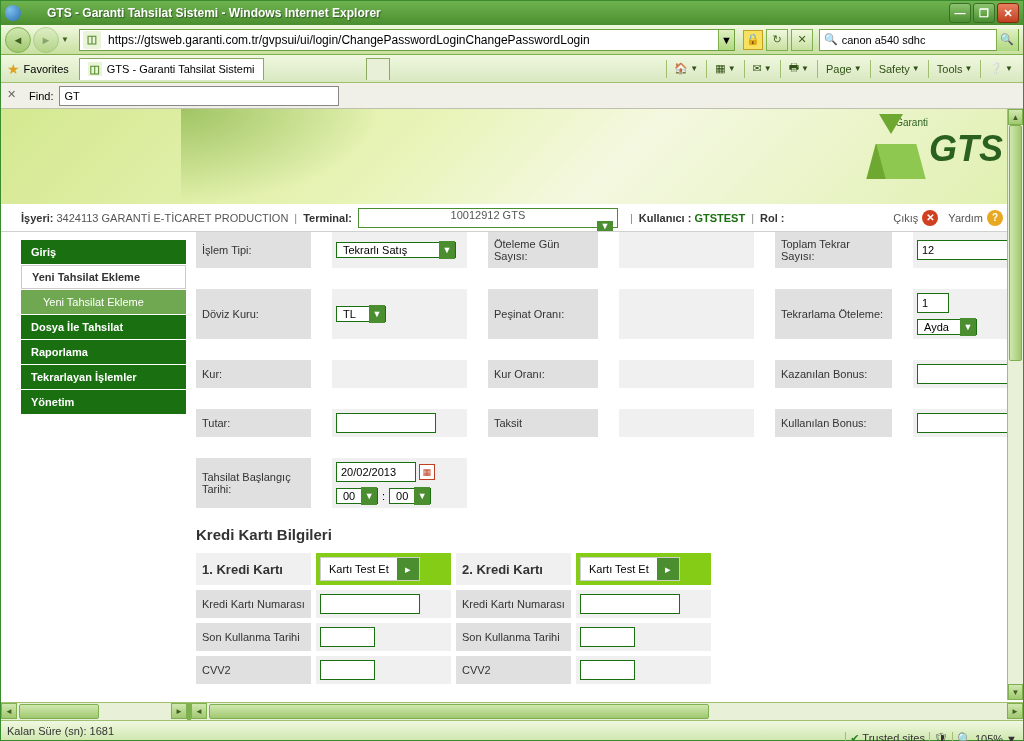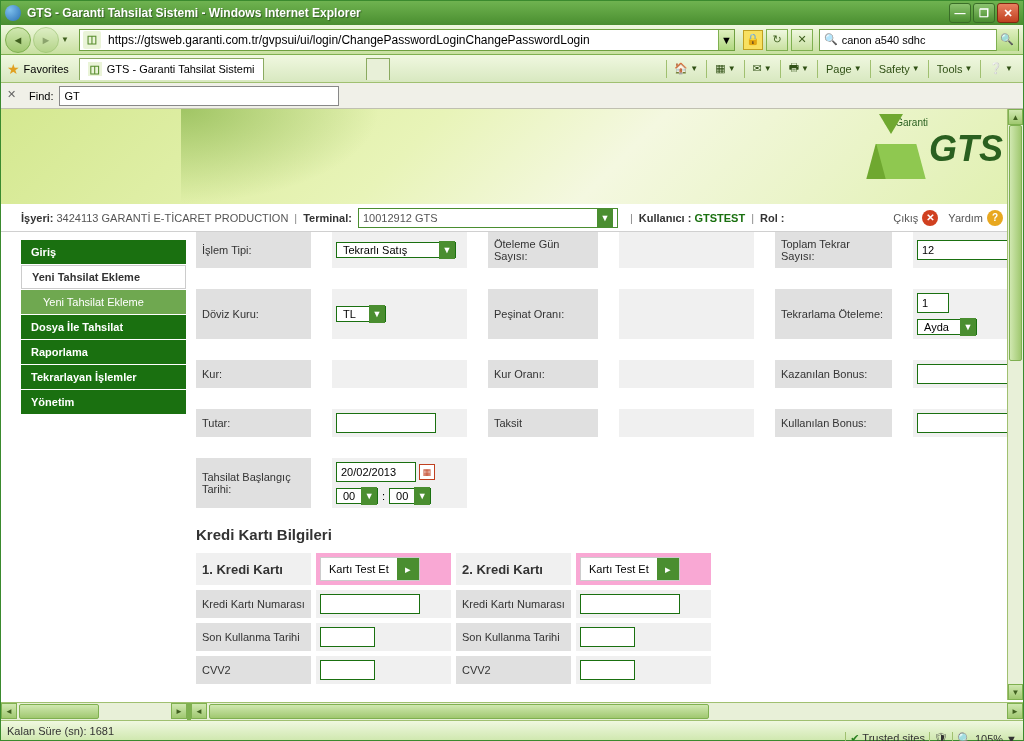--- a/index.html
+++ b/index.html
@@ -2,21 +2,21 @@
 <html><head>
 <meta charset="utf-8">
 <style>
 * { box-sizing: border-box; margin: 0; padding: 0; font-family: Tahoma, Arial, sans-serif; font-size: 11px; }
 body { background: #e8f0d8; overflow: hidden; }
 
 
 .window { width: 1024px; height: 741px; background: #fff; display: flex; flex-direction: column; border: 1px solid #3a8a2e; }
 .titlebar { height: 24px; background: linear-gradient(#6fb350, #4a8e30); display: flex; align-items: center; padding: 0 4px; color: #fff; }
 .ie-icon { width: 16px; height: 16px; background: radial-gradient(circle at 30% 30%, #7ec0ee, #2a6fb3); border-radius: 50%; margin-right: 6px; }
-.title-text { flex: 1; font-weight: bold; font-size: 12px; text-shadow: 1px 1px 1px rgba(0,0,0,.4); }
+.title-text { flex: 1; font-weight: bold; font-size: 12px; text-shadow: 1px 1px 1px rgba(0,0,0,.4); margin-left: 20px; }
 .winbtn { width: 22px; height: 20px; margin-left: 2px; background: linear-gradient(#8bc36e, #4a8e30); border: 1px solid #3a6e28; border-radius: 3px; display: flex; align-items: center; justify-content: center; color: #fff; font-weight: bold; cursor: pointer; }
 .winbtn.close { background: linear-gradient(#e88060, #c04020); border-color: #802810; }
 
 .navbar { height: 30px; background: linear-gradient(#f0f8e0, #c8e0a0); display: flex; align-items: center; padding: 0 4px; border-bottom: 1px solid #7fb050; }
 .navbtn { width: 26px; height: 26px; border-radius: 50%; background: linear-gradient(#d0e8b0, #a0c870); border: 1px solid #7fb050; margin-right: 2px; display: flex; align-items: center; justify-content: center; color: #406020; cursor: pointer; }
 .navbtn.disabled { opacity: .5; }
 .addr-wrap { flex: 1; display: flex; align-items: center; margin: 0 6px; border: 1px solid #6fa040; background: #fff; height: 22px; }
 .addr-icon { width: 18px; height: 18px; margin: 0 3px; display: inline-flex; align-items: center; justify-content: center; background: #eaf4d8; border-radius: 2px; color:#5a8e30;font-weight:bold; }
 .addr { flex: 1; border: none; outline: none; padding: 0 4px; font-size: 12px; }
 .addr-drop { width: 16px; height: 20px; background: linear-gradient(#e0f0c0,#b0d880); border-left: 1px solid #7fb050; display: flex; align-items: center; justify-content: center; cursor: pointer; }
@@ -52,21 +52,21 @@
 .logo-box::before { content:''; position:absolute; width:40px; height:35px; background:#6fa830; bottom:0; left:10px; transform: skewX(-15deg); }
 .logo-box::after { content:''; position:absolute; width:40px; height:35px; background:#8fc850; bottom:0; right:0; transform: skewX(15deg); }
 .logo-arrow { position:absolute; top:-5px; left:18px; width:0; height:0; border-left:12px solid transparent; border-right:12px solid transparent; border-top:20px solid #6fa830; }
 .logo-text { font-size: 36px; font-weight: bold; color: #2a6020; font-style: italic; line-height:1; }
 .logo-sub { font-size: 10px; color: #2a6020; position:absolute; right:95px; top:8px;}
 .logo-sub::before{content:"◆ "; color:#6fa830;}
 
 .infobar { height: 28px; background: #fff; display: flex; align-items: center; padding: 0 20px; border-bottom: 1px solid #d0d0d0; font-size: 11px; color: #555; }
 .infobar .sep { margin: 0 6px; color: #888; }
 .infobar b { color: #333; }
-.terminal-sel { width: 260px; height: 20px; border: 1px solid #4a8e30; margin: 0 6px; display: flex; align-items: center; padding: 0 4px; }
+.terminal-sel { width: 260px; height: 20px; border: 1px solid #4a8e30; margin: 0 6px; display: flex; align-items: center; padding: 0 4px; flex-direction: column; }
 .terminal-sel .dd { width: 16px; height: 18px; background: #4a8e30; color: #fff; margin-left: auto; display:flex;align-items:center;justify-content:center; font-size:9px; }
 .info-right { margin-left: auto; display: flex; align-items: center; gap: 10px; }
 .info-btn { display: flex; align-items: center; gap: 4px; cursor: pointer; }
 .info-btn .ic { width: 16px; height: 16px; border-radius: 50%; display:inline-flex;align-items:center;justify-content:center; color:#fff; font-weight:bold; font-size:10px;}
 .ic.red { background: #d04020; }
 .ic.yel { background: #e8a820; }
 
 .main-area { flex:1; display: flex; overflow:hidden; }
 .sidebar { width: 185px; padding: 8px 0 0 20px; }
 .nav-item { height: 24px; display: flex; align-items: center; padding: 0 10px; color: #fff; background: #1a7010; margin-bottom: 1px; cursor: pointer; font-weight:bold; }
@@ -84,21 +84,21 @@
 .inp.w30 { width: 32px; }
 .sel { border: 1px solid #1a7010; height: 16px; display: inline-flex; align-items: center; background:#fff; }
 .sel span { padding: 0 6px; flex:1; }
 .sel .sd { width: 16px; height: 18px; background: #4a8e30; color: #fff; display:flex;align-items:center;justify-content:center; font-size:9px; cursor:pointer;}
 .cal-ic { width:16px; height:16px; background:#fff; border:1px solid #c04020; display:inline-flex; align-items:center; justify-content:center; color:#c04020; font-size:9px; cursor:pointer;}
 .time-row { display:flex; gap:4px; align-items:center; margin-top:3px;}
 
 .section-h { font-size: 15px; font-weight: bold; color: #333; margin: 18px 0 10px; }
 .cards { display: grid; grid-template-columns: 115px 135px 115px 135px; gap: 5px; }
 .card-h { background: #f0f0f0; padding: 8px 6px; font-weight: bold; font-size: 13px; color:#333; display:flex; align-items:center;}
-.card-btn-cell { background: #f9a8d4; padding: 4px; display:flex; align-items:flex-end;}
+.card-btn-cell { background: #84cc16; padding: 4px; display:flex; align-items:flex-end;}
 .card-btn { height: 24px; background: #fff; border: 1px solid #ccc; display: inline-flex; align-items: center; cursor: pointer; }
 .card-btn span { padding: 0 8px; }
 .card-btn .go { width: 22px; height: 22px; background: #4a8e30; color: #fff; display:flex;align-items:center;justify-content:center; }
 
 
 .vscroll { position:absolute; right:0; top:0; bottom:20px; width:16px; background:#e8f0d8; border-left:1px solid #a0c070;}
 .vscroll .vb { height:16px; background:linear-gradient(#d0e8b0,#a0c870); border:1px solid #7fb050; display:flex;align-items:center;justify-content:center;font-size:8px;color:#406020;}
 .vscroll .vt { position:absolute; top:16px; left:1px; right:1px; height:40%; background:linear-gradient(90deg,#d0e8b0,#a0c870); border:1px solid #7fb050; border-radius:2px;}
 .vscroll .vb.bot{position:absolute;bottom:0;width:100%;}
 

